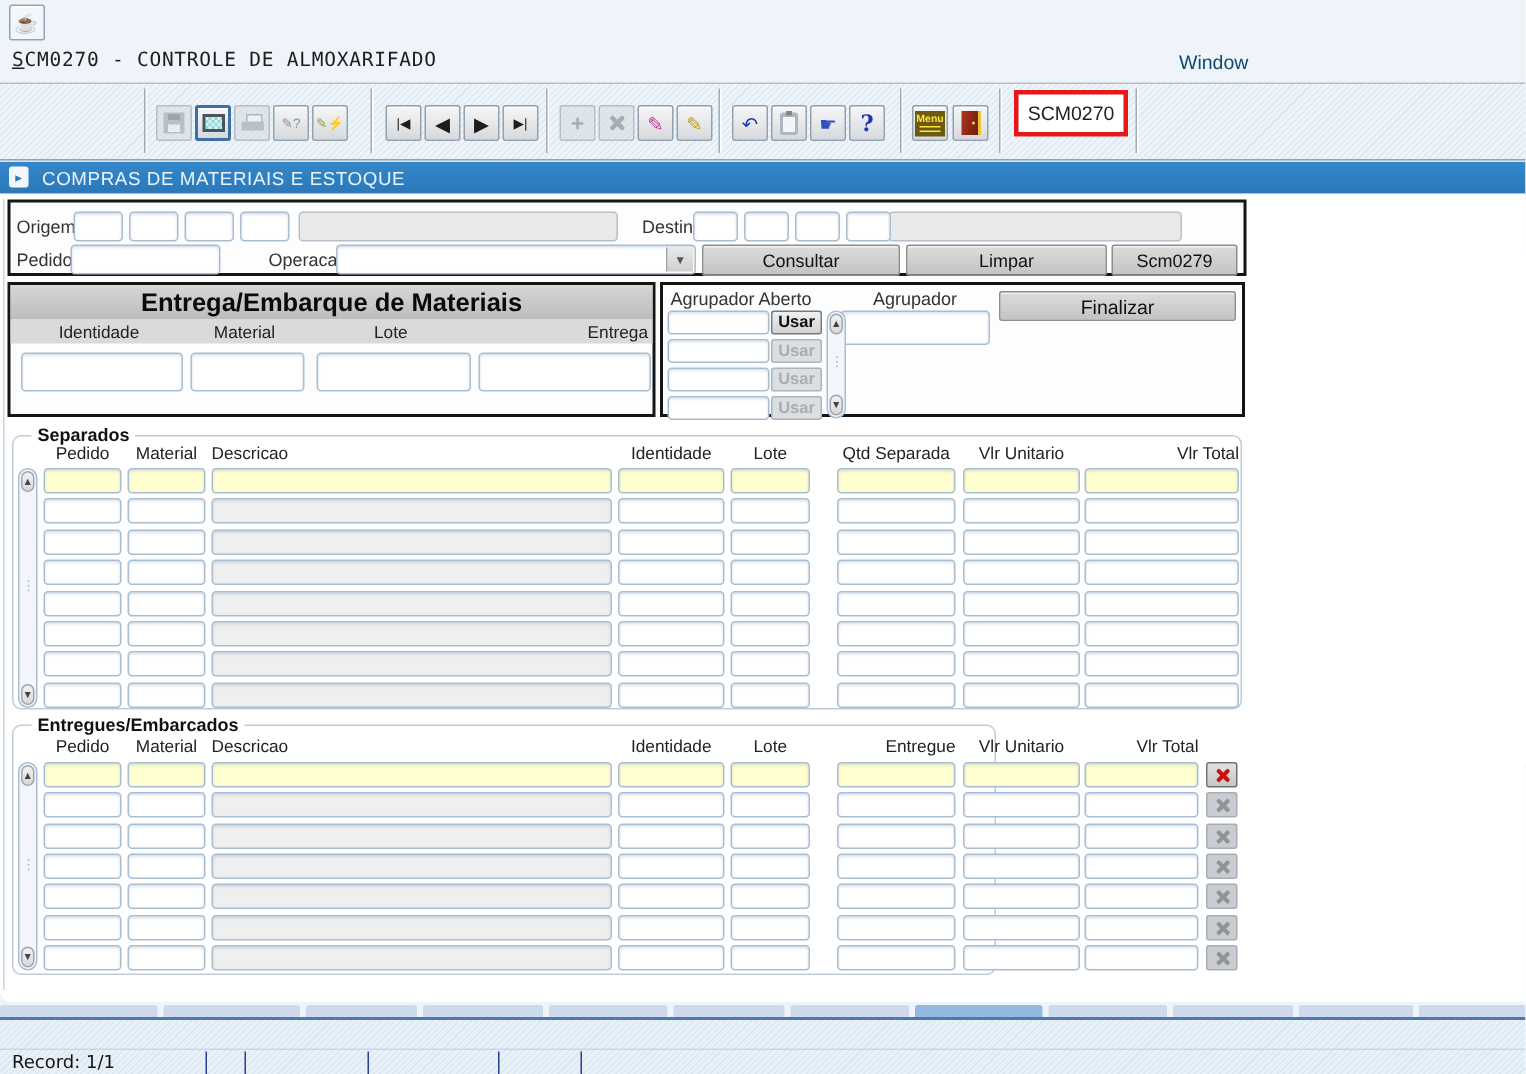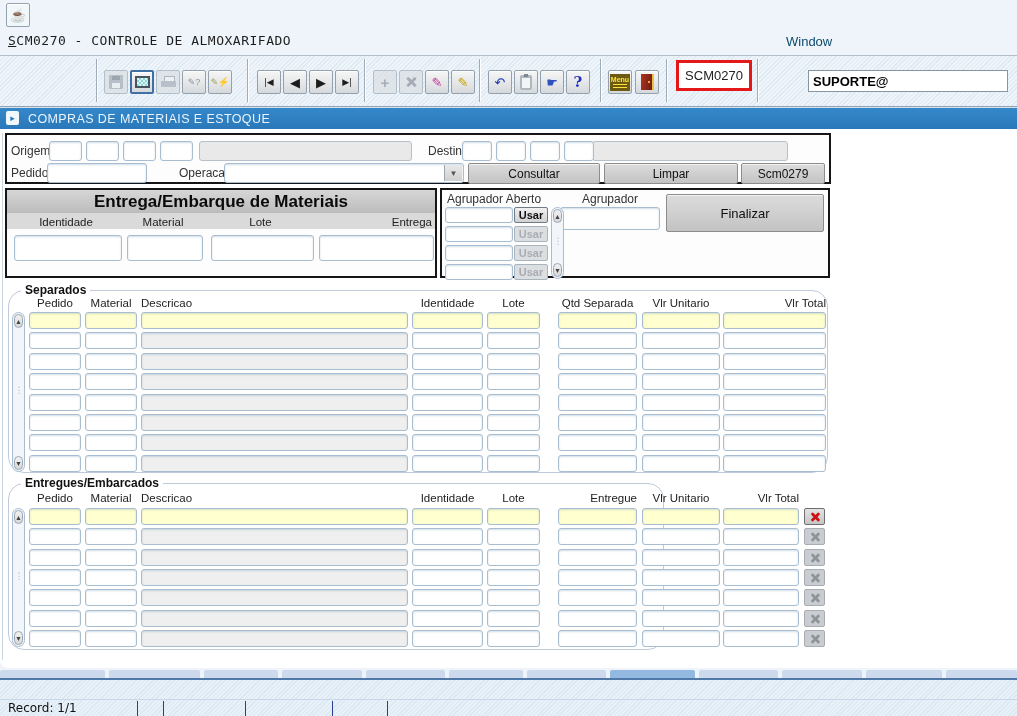--- a/index.html
+++ b/index.html
@@ -49,21 +49,21 @@
   .blackbox{border:2px solid #151515;background:#fdfdfd;box-sizing:border-box;}
   .lbl{font-size:12px;color:#333;white-space:nowrap;}
   .fld{background:#fff;border:1px solid #a9bdd1;border-radius:3px;box-shadow:inset 0 1px 2px rgba(110,145,180,.30);box-sizing:border-box;}
   .fld.yellow{background:#ffffcf;}
   .fld.gray{background:#efefef;}
   .fld.dis{background:#e9e9e9;box-shadow:none;border-color:#b6c0ca;}
   .btn3d{background:linear-gradient(#dcdcdc,#c3c3c3);border:1px solid #8d8d8d;border-radius:2px;box-shadow:inset 0 1px 0 #f2f2f2;display:flex;align-items:center;justify-content:center;font-size:12px;color:#111;cursor:pointer;box-sizing:border-box;}
   .combo-arrow{position:absolute;right:1px;top:1px;bottom:1px;width:17px;background:linear-gradient(#e9e9e9,#cfcfcf);border-left:1px solid #9aa6b2;display:flex;align-items:center;justify-content:center;font-size:8px;color:#555;}
   .sec-title{background:linear-gradient(#d6d6d6,#bcbcbc);font-weight:bold;font-size:17px;color:#0a0a0a;display:flex;align-items:center;justify-content:center;}
   .sec-lblrow{background:#dadada;}
-  .group{border:1px solid #bfcbdb;border-radius:16px;box-sizing:border-box;}
+  .group{border:1px solid #bfcbdb;border-radius:6px;box-sizing:border-box;}
   .group-legend{position:absolute;top:-8px;left:12px;background:#fff;padding:0 4px;font-weight:bold;font-size:12px;color:#111;}
   .colhead{font-size:11.5px;color:#222;white-space:nowrap;}
   .vscroll{border:1px solid #a9bdd1;border-radius:7px;background:#f2f6fa;box-sizing:border-box;}
   .vs-btn{position:absolute;left:1px;right:1px;height:12px;background:linear-gradient(#f2f2f2,#d8d8d8);border:1px solid #9aa6b2;border-radius:5px;display:flex;align-items:center;justify-content:center;font-size:7px;color:#444;}
   .vs-dots{position:absolute;left:0;right:0;text-align:center;color:#a8b4c0;font-size:9px;letter-spacing:-1px;}
   .usar{background:linear-gradient(#f0f0f0,#d2d2d2);border:1px solid #6f7b86;border-radius:2px;font-weight:bold;font-size:11px;color:#111;display:flex;align-items:center;justify-content:center;box-sizing:border-box;}
   .usar.disabled{color:#a9adb2;border-color:#aab4bd;background:#dcdfe2;}
   .xbtn{background:linear-gradient(#e2e2e2,#c6c6c6);border:1px solid #6f6f6f;border-radius:2px;display:flex;align-items:center;justify-content:center;color:#cc1111;box-sizing:border-box;}
   .xbtn.disabled{color:#8f9499;background:#c9cdd1;border-color:#a7adb3;}
   .xbtn .xmark{transform:scale(.9);}
@@ -151,21 +151,20 @@
         <span class="ico-menu">
           <span class="t">Menu</span>
           <span class="l"></span>
         </span>
       </div>
       <div class="abs tbtn" style="left: 635px; top: 14px; width: 24px; height: 24px;">
         <span class="ico-door"></span>
       </div>
     </div>
   <div class="abs module-badge">SCM0270</div>
-  <input class="abs user-input" value="SUPORTE@" style="">
 
   <div class="abs win-title">
     <div class="abs win-ico">▸</div>
     <span class="txt">COMPRAS DE MATERIAIS E ESTOQUE</span>
   </div>
 
   <div class="abs canvas"></div>
   <div class="abs edge-line"></div>
 
   <div class="abs blackbox" style="left:5px;top:133px;width:826px;height:51px;" id="filtersBox">
@@ -202,21 +201,21 @@
       <div class="abs colhead" style="left: 202px; top: 26px; width: 103px; height: 12px; text-align: center;">Lote</div>
       <div class="abs fld" style="left: 204px; top: 45px; width: 103px; height: 26px;"></div>
       <div class="abs colhead" style="left: 310px; top: 26px; width: 115px; height: 12px; text-align: right;">Entrega</div>
       <div class="abs fld" style="left: 312px; top: 45px; width: 115px; height: 26px;"></div>
     </div>
 
   <div class="abs blackbox" style="left:440px;top:188px;width:390px;height:90px;" id="agrupadorBox">
     <div class="abs lbl" style="left:5px;top:2px;">Agrupador Aberto</div>
     <div class="abs lbl" style="left:140px;top:2px;">Agrupador</div>
     <div class="abs fld" style="left:118px;top:17px;width:100px;height:23px;"></div>
-    <div class="abs btn3d" style="left:224px;top:4px;width:158px;height:38px;font-size:13px;">Finalizar</div>
+    <div class="abs btn3d" style="left:224px;top:4px;width:158px;height:20px;font-size:13px;">Finalizar</div>
   <div class="abs fld" style="left: 3px; top: 17px; width: 68px; height: 16px;"></div>
       <div class="abs usar" style="left: 72px; top: 17px; width: 34px; height: 16px;">Usar</div>
       <div class="abs fld" style="left: 3px; top: 36px; width: 68px; height: 16px;"></div>
       <div class="abs usar disabled" style="left: 72px; top: 36px; width: 34px; height: 16px;">Usar</div>
       <div class="abs fld" style="left: 3px; top: 55px; width: 68px; height: 16px;"></div>
       <div class="abs usar disabled" style="left: 72px; top: 55px; width: 34px; height: 16px;">Usar</div>
       <div class="abs fld" style="left: 3px; top: 74px; width: 68px; height: 16px;"></div>
       <div class="abs usar disabled" style="left: 72px; top: 74px; width: 34px; height: 16px;">Usar</div>
       <div class="abs vscroll" style="left: 109px; top: 17px; width: 13px; height: 72px;">
         <div class="abs vs-btn" style="top: 1px;">▲</div>

